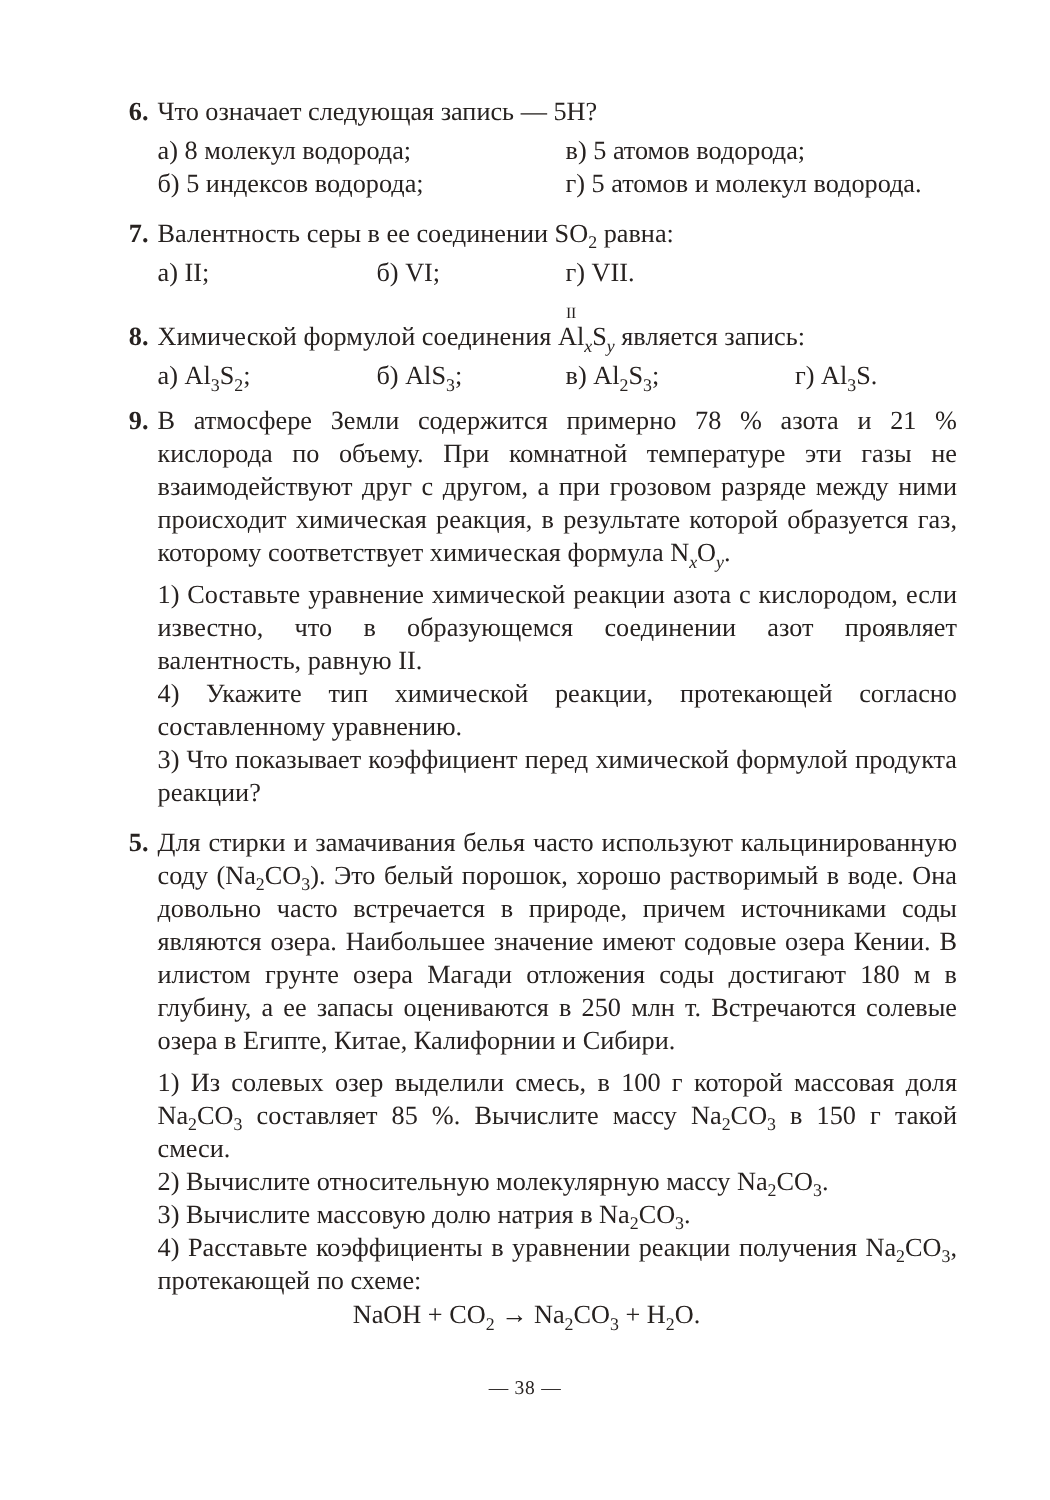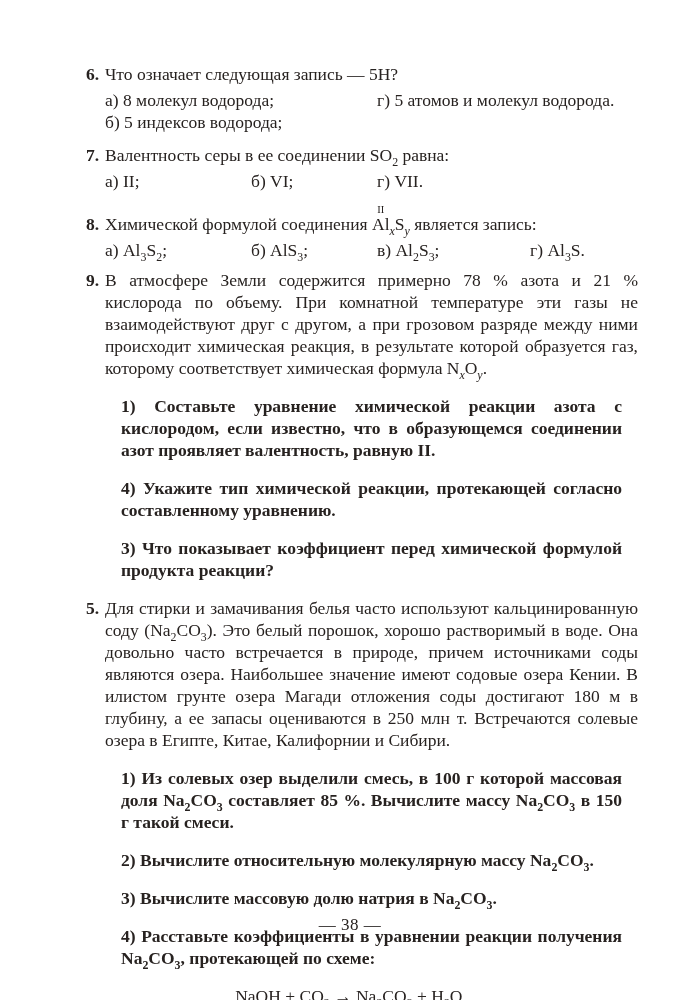--- a/index.html
+++ b/index.html
@@ -36,21 +36,21 @@
     grid-auto-flow: column;
     grid-template-rows: repeat(2, 22px);
     grid-template-columns: 272px auto;
   }
   .opts.cols-4 {
     grid-template-columns: 146px 126px 153px auto;
   }
   .opt { white-space: nowrap; }
 
   .q-para { margin: 0 0 6px 0; text-align: justify; }
-  .q-sub  { margin: 16px; text-align: justify; font-weight: bold; }
+  .q-sub  { margin: 0; text-align: justify; }
 
   .equation { margin: 1px 0 16px -41px; text-align: center; }
 
   sub { font-size: 68%; line-height: 0; }
   sub.it { font-style: italic; }
 
   .ovr { position: relative; display: inline-block; }
   .ovr-top {
     position: absolute;
     left: 50%;
@@ -62,35 +62,36 @@
 
   .has-over { padding-top: 10px; margin-top: 2px; margin-bottom: 8px; }
   .has-over .q-num { top: 10px; }
 
   .page-number {
     position: absolute;
     left: 0;
     right: 0;
     top: 914px;
     text-align: center;
-    font-size: 17px;
+    font-size: 13px;
     letter-spacing: 0.5px;
   }
 </style>
 </head>
 <body>
 
 <div class="page">
 
   <section class="question">
     <span class="q-num">6.</span>
     <p class="q-prompt">Что означает следующая запись — 5H?</p>
     <div class="opts cols-2">
       <span class="opt">а) 8 молекул водорода;</span>
       <span class="opt">б) 5 индексов водорода;</span>
+      <span class="opt">в) 5 атомов водорода;</span>
       <span class="opt">г) 5 атомов и молекул водорода.</span>
     </div>
   </section>
 
   <section class="question">
     <span class="q-num">7.</span>
     <p class="q-prompt">Валентность серы в ее соединении SO<sub>2</sub> равна:</p>
     <div class="opts cols-4">
       <span class="opt">а) II;</span>
       <span class="opt">б) VI;</span>

